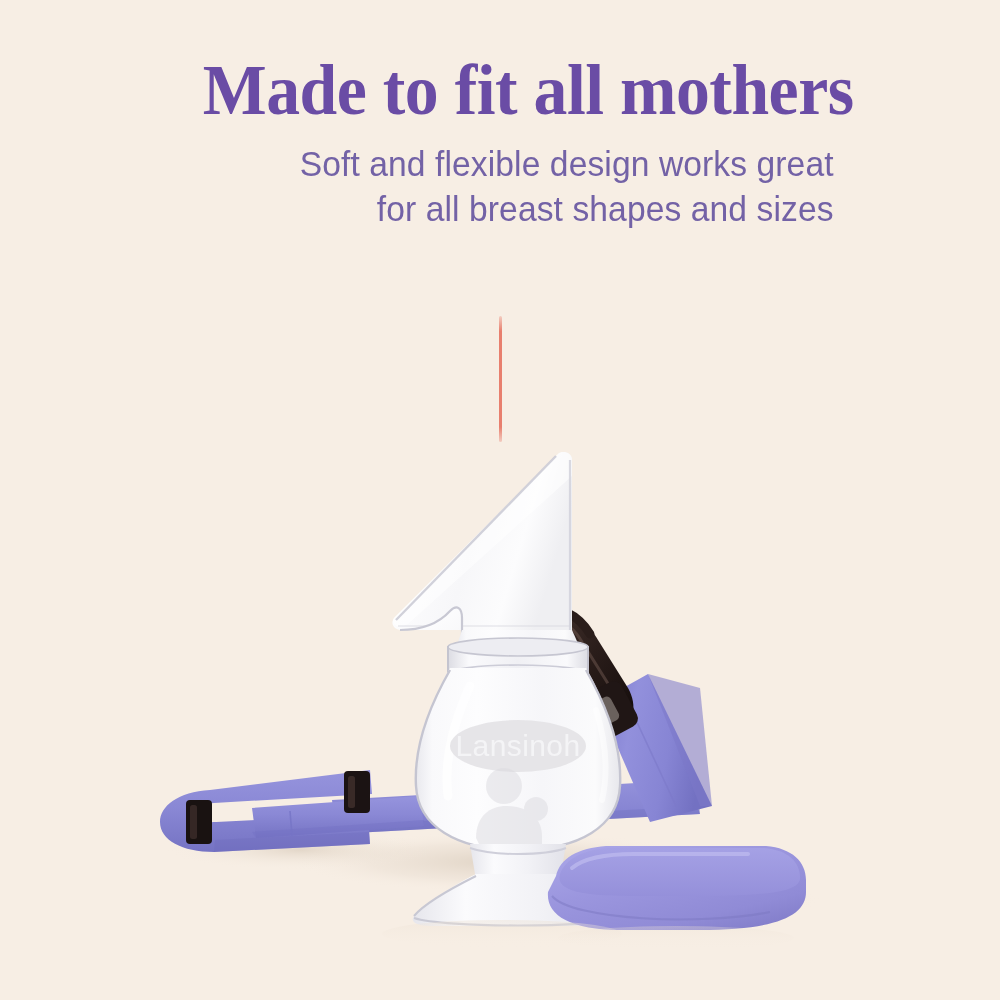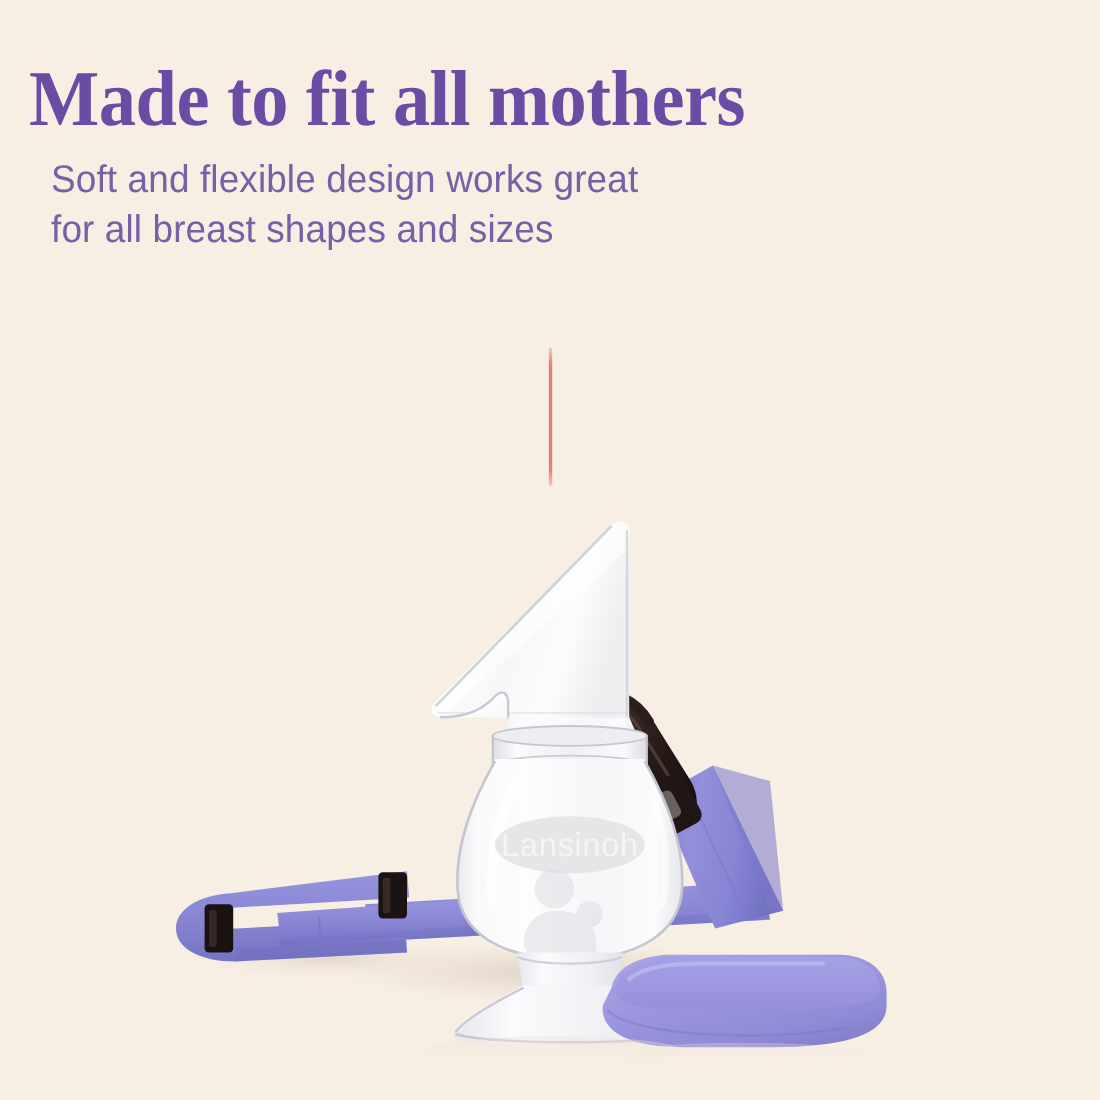--- a/index.html
+++ b/index.html
@@ -23,21 +23,21 @@
     background: #F7EEE4;
     overflow: hidden;
   }
 
   
   .text-block {
     position: absolute;
     top: 0;
     left: 0;
     width: 880px;
-    text-align: left;
+    text-align: right;
     padding-top: 54px;
     box-sizing: border-box;
   }
 
   .headline {
     font-family: "Liberation Serif", "DejaVu Serif", serif;
     font-size: 72px;
     line-height: 1.0;
     font-weight: 700;
     color: #6A4CA5;
@@ -73,21 +73,21 @@
         #E87F6E 12%,
         #E87F6E 88%,
         rgba(232,127,110,0.30) 100%);
     border-radius: 2px;
   }
 
   
   .product-stage {
     position: absolute;
     left: 0;
-    top: 456px;
+    top: 434px;
     width: 1000px;
     height: 545px;
   }
   .product-stage svg { display: block; }
 </style>
 </head>
 <body>
 
 <div id="promo-card">
 

